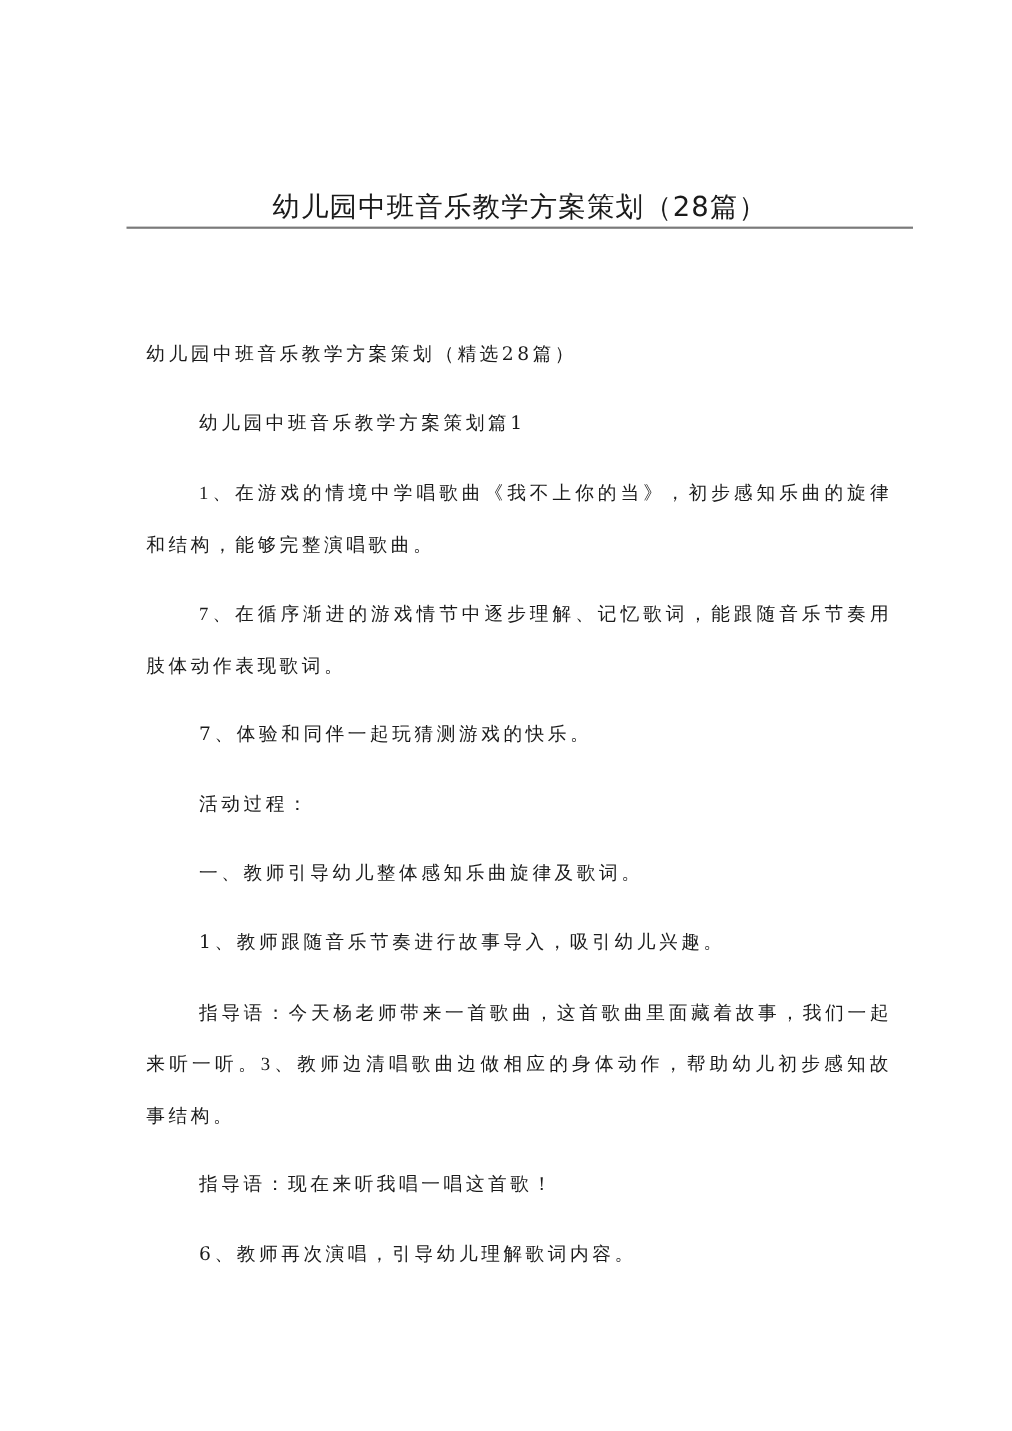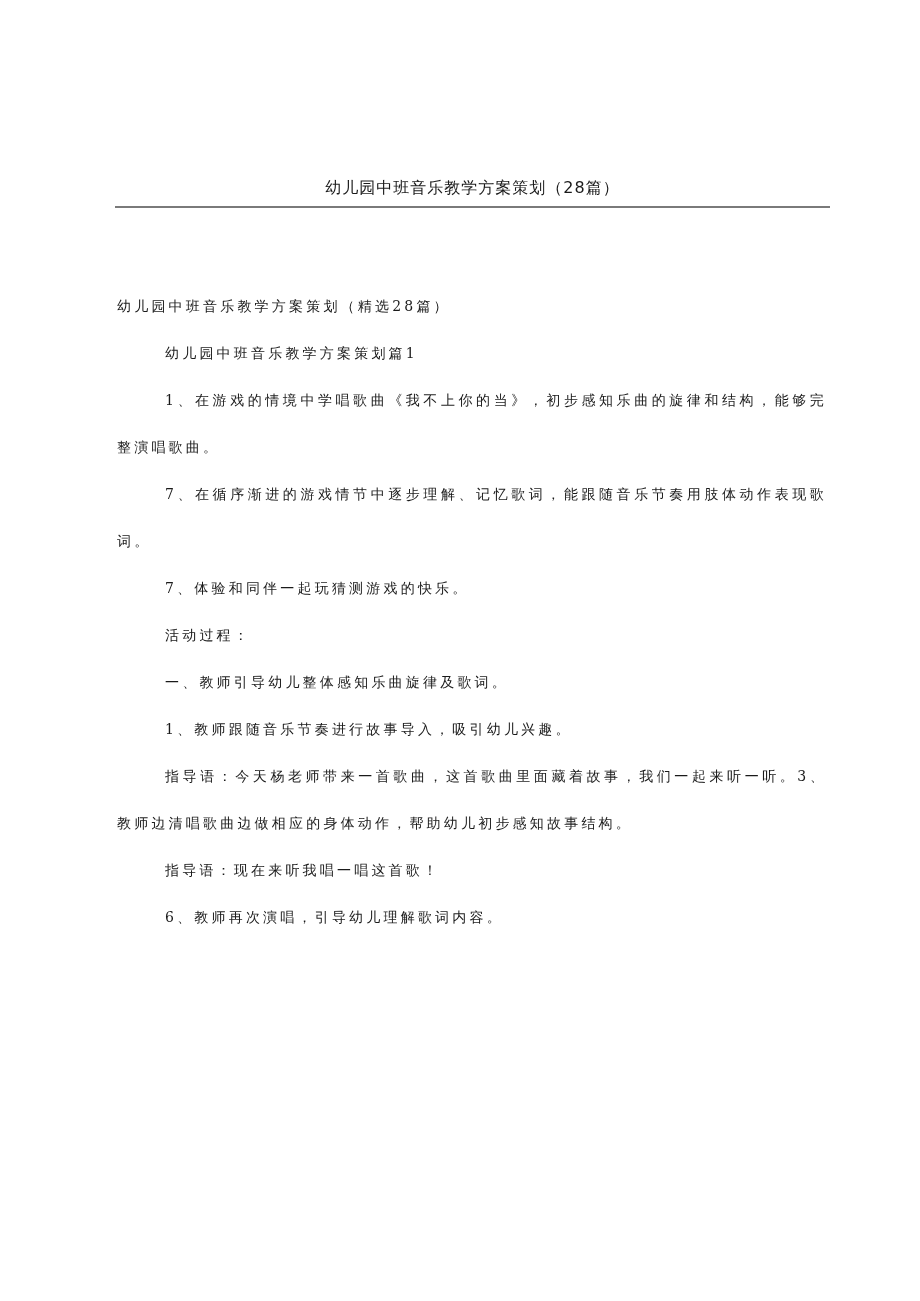--- a/index.html
+++ b/index.html
@@ -1,26 +1,26 @@
 <!DOCTYPE html>
 <html><head>
 <meta charset="utf-8">
 <style>
   html, body { margin:0; padding:0; background:#ffffff; }
   body { width:920px; height:1301px; position:relative; overflow:hidden;
          font-family:"DejaVu Serif", "Liberation Serif", serif; color:#1a1a1a; }
   .title { position:absolute; left:115px; width:715px; top:173px; text-align:center;
-           font-family:"DejaVu Sans", "Liberation Sans", sans-serif; font-size:16px; letter-spacing:1px;
+           font-family:"DejaVu Sans", "Liberation Sans", sans-serif; font-size:25px; letter-spacing:1px;
            line-height:30px; }
   .title-rule { position:absolute; left:115px; width:715px; top:206px; height:0;
                 border-top:2px solid #7a7a7a; }
   .body { position:absolute; left:117px; width:710px; top:283px; }
-  .p { font-size:14px; letter-spacing:3.2px; line-height:47px; margin:0; text-indent:0; }
+  .p { font-size:17px; letter-spacing:3.2px; line-height:47px; margin:16px; text-indent:0; }
   .ind { text-indent:48px; }
-  .p.wrap { text-align:justify; text-align-last:left; }
+  .p.wrap { text-align:justify; text-align-last:left;font-family:Liberation Serif, serif; }
 </style>
 </head>
 <body>
 
 <div class="title">幼儿园中班音乐教学方案策划（28篇）</div>
 <div class="title-rule"></div>
 
 <div class="body">
   <p class="p">幼儿园中班音乐教学方案策划（精选28篇）</p>
   <p class="p ind">幼儿园中班音乐教学方案策划篇1</p>

